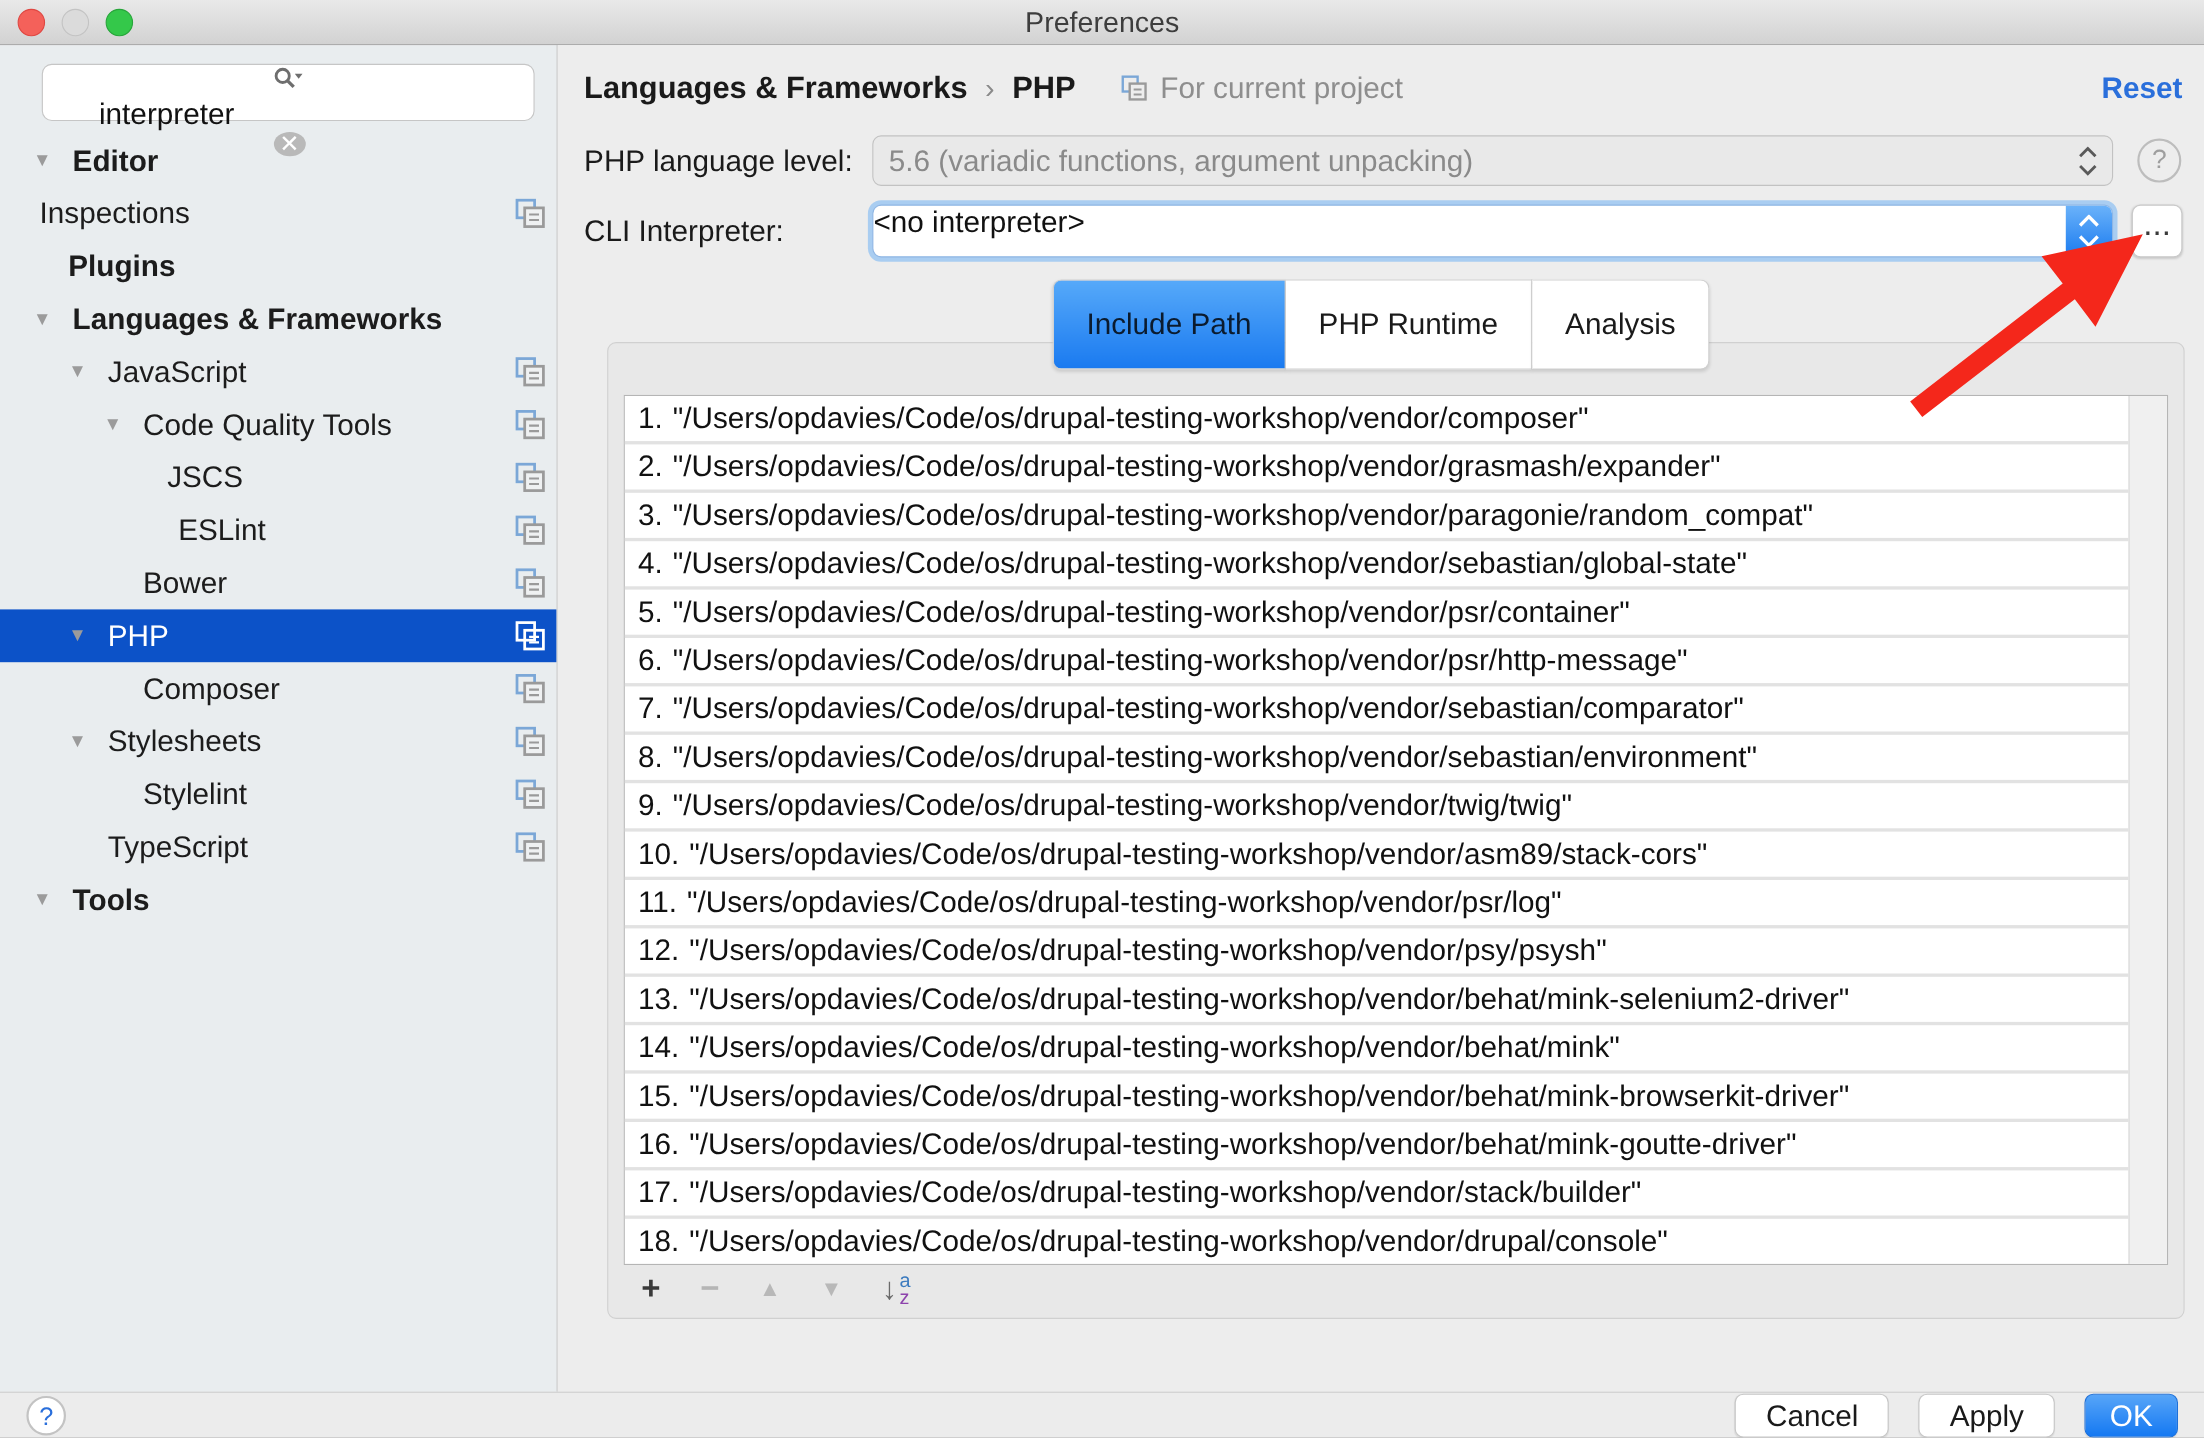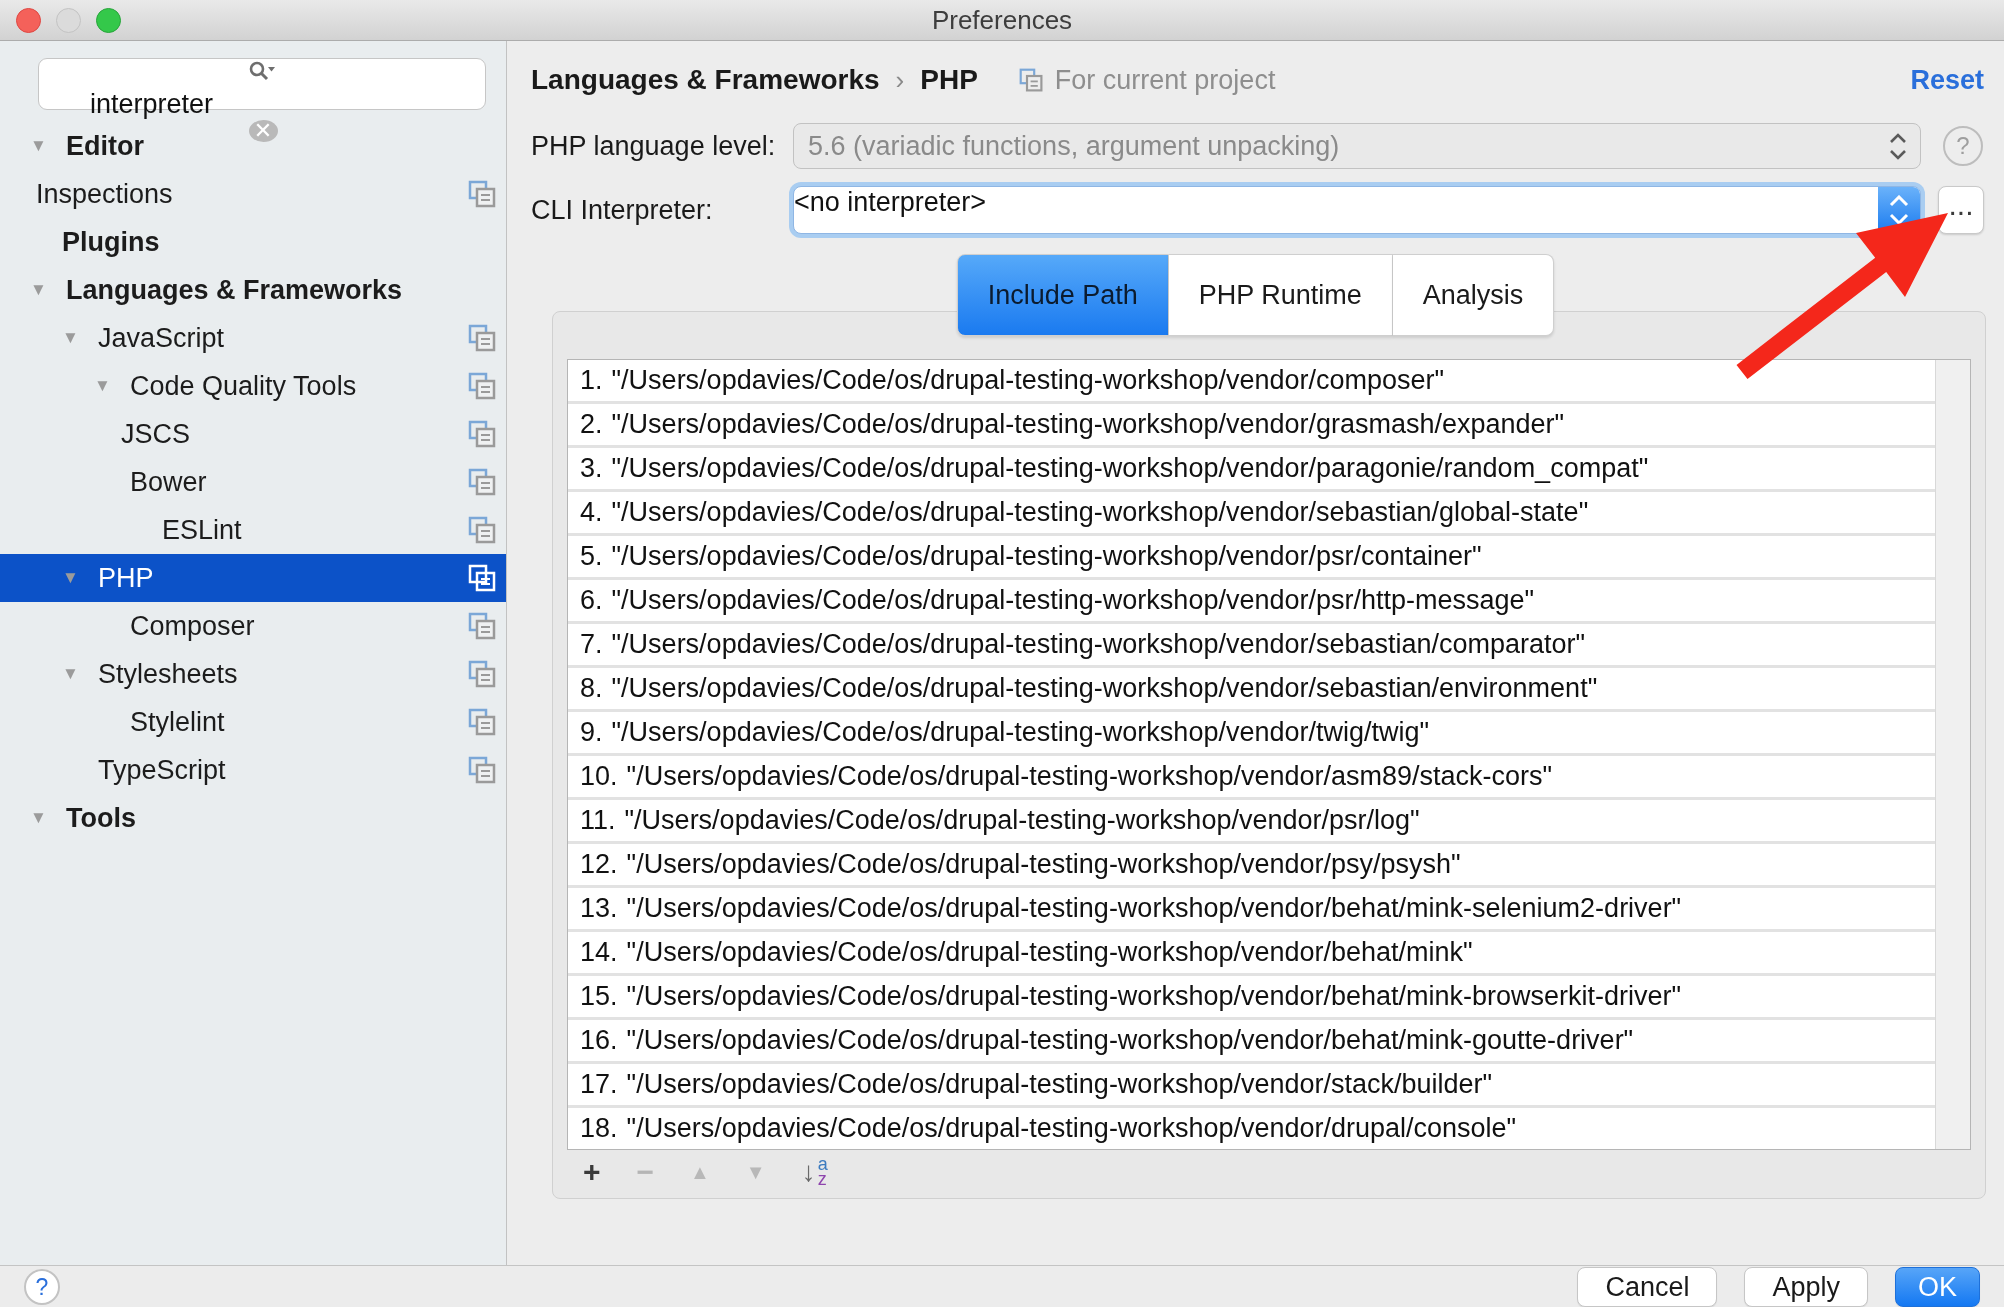--- a/index.html
+++ b/index.html
@@ -207,47 +207,47 @@
             <span class="tlabel">Code Quality Tools</span>
             <span class="ticon">
               <svg width="32" height="32" viewBox="0 0 32 32">
                 <rect x="4" y="4" width="16" height="16" fill="none" stroke="#7BA7D7" stroke-width="2.5"></rect>
                 <rect x="11" y="11" width="17" height="17" fill="#EFF1F2" stroke="#9A9A9A" stroke-width="2.5"></rect>
                 <line x1="15" y1="17" x2="24" y2="17" stroke="#9A9A9A" stroke-width="2"></line>
                 <line x1="15" y1="22" x2="24" y2="22" stroke="#9A9A9A" stroke-width="2"></line>
               </svg>
             </span>
           </div>
-          <div class="trow" style="padding-left: 85px;">
+          <div class="trow" style="padding-left: 116px;">
             <span class="arrowbox"></span>
             <span class="tlabel">JSCS</span>
             <span class="ticon">
               <svg width="32" height="32" viewBox="0 0 32 32">
                 <rect x="4" y="4" width="16" height="16" fill="none" stroke="#7BA7D7" stroke-width="2.5"></rect>
                 <rect x="11" y="11" width="17" height="17" fill="#EFF1F2" stroke="#9A9A9A" stroke-width="2.5"></rect>
                 <line x1="15" y1="17" x2="24" y2="17" stroke="#9A9A9A" stroke-width="2"></line>
                 <line x1="15" y1="22" x2="24" y2="22" stroke="#9A9A9A" stroke-width="2"></line>
               </svg>
             </span>
           </div>
+          <div class="trow" style="padding-left: 126px;">
+            <span class="arrowbox"></span>
+            <span class="tlabel">ESLint</span>
+            <span class="ticon">
+              <svg width="32" height="32" viewBox="0 0 32 32">
+                <rect x="4" y="4" width="16" height="16" fill="none" stroke="#7BA7D7" stroke-width="2.5"></rect>
+                <rect x="11" y="11" width="17" height="17" fill="#EFF1F2" stroke="#9A9A9A" stroke-width="2.5"></rect>
+                <line x1="15" y1="17" x2="24" y2="17" stroke="#9A9A9A" stroke-width="2"></line>
+                <line x1="15" y1="22" x2="24" y2="22" stroke="#9A9A9A" stroke-width="2"></line>
+              </svg>
+            </span>
+          </div>
           <div class="trow" style="padding-left: 94px;">
             <span class="arrowbox"></span>
             <span class="tlabel">Bower</span>
-            <span class="ticon">
-              <svg width="32" height="32" viewBox="0 0 32 32">
-                <rect x="4" y="4" width="16" height="16" fill="none" stroke="#7BA7D7" stroke-width="2.5"></rect>
-                <rect x="11" y="11" width="17" height="17" fill="#EFF1F2" stroke="#9A9A9A" stroke-width="2.5"></rect>
-                <line x1="15" y1="17" x2="24" y2="17" stroke="#9A9A9A" stroke-width="2"></line>
-                <line x1="15" y1="22" x2="24" y2="22" stroke="#9A9A9A" stroke-width="2"></line>
-              </svg>
-            </span>
-          </div>
-          <div class="trow" style="padding-left: 126px;">
-            <span class="arrowbox"></span>
-            <span class="tlabel">ESLint</span>
             <span class="ticon">
               <svg width="32" height="32" viewBox="0 0 32 32">
                 <rect x="4" y="4" width="16" height="16" fill="none" stroke="#7BA7D7" stroke-width="2.5"></rect>
                 <rect x="11" y="11" width="17" height="17" fill="#EFF1F2" stroke="#9A9A9A" stroke-width="2.5"></rect>
                 <line x1="15" y1="17" x2="24" y2="17" stroke="#9A9A9A" stroke-width="2"></line>
                 <line x1="15" y1="22" x2="24" y2="22" stroke="#9A9A9A" stroke-width="2"></line>
               </svg>
             </span>
           </div>
           <div class="trow selected" style="padding-left: 62px;">

